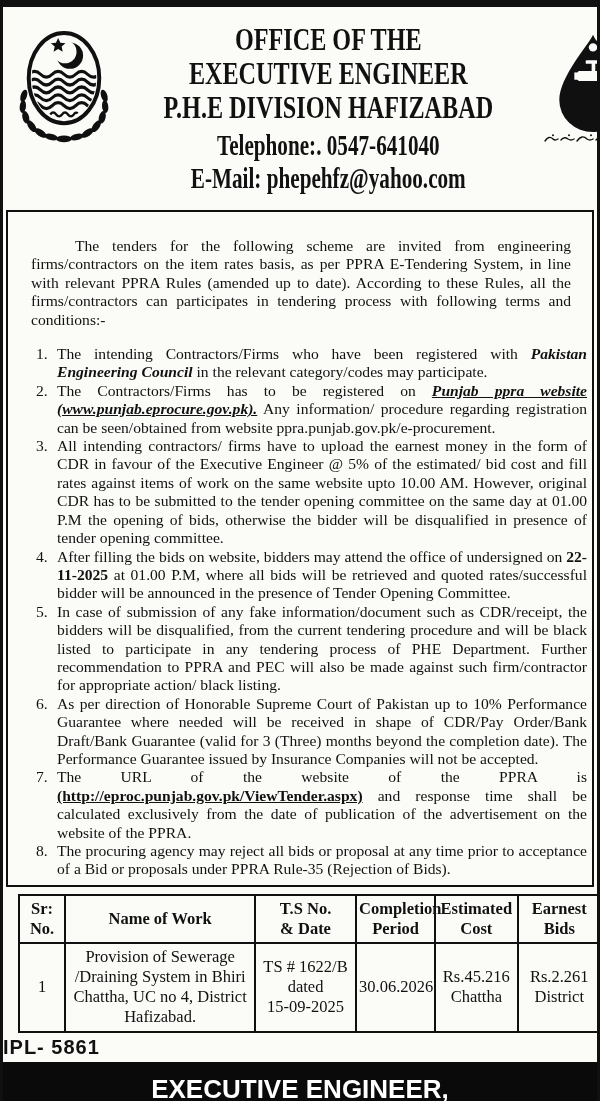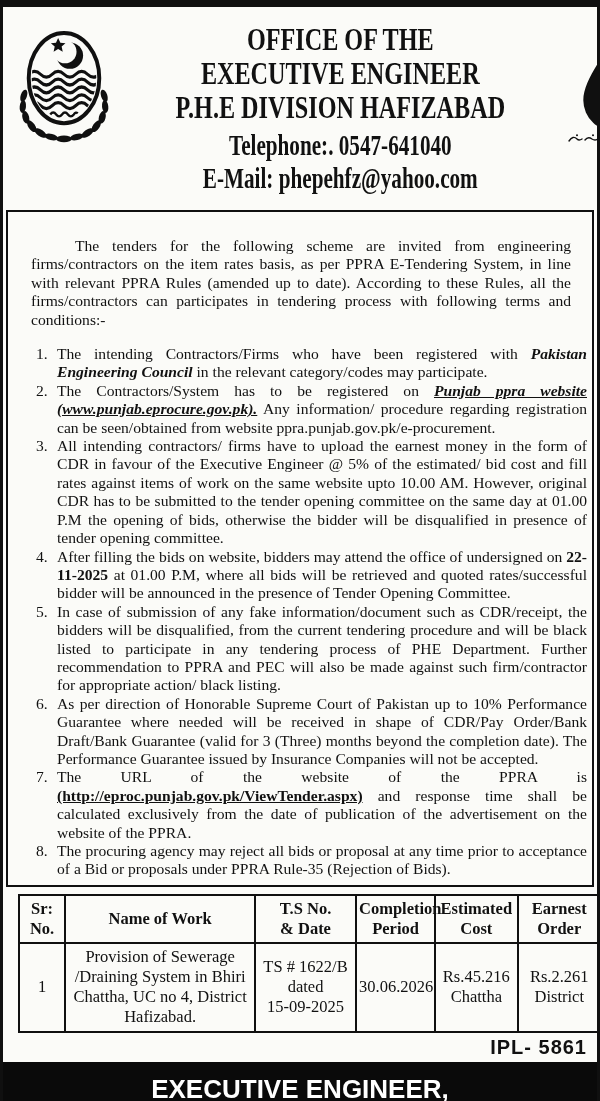--- a/index.html
+++ b/index.html
@@ -5,21 +5,21 @@
   html,body{margin:0;padding:0;background:#e8e8e6;}
   .page{
     width:600px;height:1101px;box-sizing:border-box;margin:0 auto;
     background:#fbfbf8;color:#111;
     border-top:7px solid #101010;border-left:3px solid #101010;border-right:3px solid #101010;
     display:flex;flex-direction:column;
     font-family:"Liberation Serif", serif;
     overflow:hidden;
   }
   
-  .masthead{flex:none;display:flex;height:198px;box-sizing:border-box;padding:14px 8px 0 12px;gap:12px;}
+  .masthead{flex:none;display:flex;height:198px;box-sizing:border-box;padding:14px 8px 0 12px;}
   .logo-left{flex:none;width:102px;padding-top:4px;}
   .office{flex:1;text-align:center;font-weight:700;padding-top:2px;}
   .office .l{font-size:31px;line-height:34px;transform:scaleX(0.78);white-space:nowrap;}
   .office .tel{font-size:29px;line-height:33px;margin-top:4px;transform:scaleX(0.73);white-space:nowrap;}
   .office .em{font-size:29px;line-height:33px;transform:scaleX(0.73);white-space:nowrap;}
   .logo-right{flex:none;width:106px;text-align:center;padding-top:10px;}
   .logo-right svg{display:block;margin:0 auto;}
   .urdu-line{margin-top:2px;}
   
   .banner{flex:none;height:66px;background:#0a0a0a;display:flex;align-items:center;justify-content:center;}
@@ -38,21 +38,21 @@
   .i{font-style:italic}
   .u{text-decoration:underline}
   
   .sched{flex:none;border-collapse:collapse;margin:0 15px;width:calc(100% - 10px);font-size:16.5px;table-layout:fixed;}
   .sched th,.sched td{border:2.5px solid #101010;text-align:center;vertical-align:middle;
     white-space:pre-line;line-height:1.22;padding:3px 2px;}
   .sched th{font-weight:700;}
   .c0{width:7.4%}.c1{width:33.6%}.c2{width:17.4%}.c3{width:13.4%}.c4{width:14%}.c5{width:14.2%}
   .cell-name{text-align:justify;padding:4px 7px;white-space:normal;}
   
-  .ipl{flex:none;text-align:right;font-family:"Liberation Sans",sans-serif;font-weight:700;
+  .ipl{flex:none;font-family:"Liberation Sans",sans-serif;font-weight:700;
     font-size:20px;letter-spacing:1px;padding:3px 10px 3px 0;}
   .footer{flex:1;background:#0a0a0a;color:#fff;font-family:"Liberation Sans",sans-serif;
     font-weight:700;font-size:26px;line-height:34px;text-align:center;padding-top:10px;}
 </style>
 </head>
 <body>
 
 <div class="page">
 
   <header class="masthead">
@@ -139,21 +139,21 @@
 
   <section class="body-box">
     <p class="intro">The tenders for the following scheme are invited from engineering firms/contractors on the item rates basis, as per PPRA E-Tendering System, in line with relevant PPRA Rules (amended up to date). According to these Rules, all the firms/contractors can participates in tendering process with following terms and conditions:-</p>
     <div class="terms">
       <div class="term">
         <span class="num">1.</span>
         <span class="txt"><span>The intending Contractors/Firms who have been registered with </span><span class="b i">Pakistan Engineering Council</span><span> in the relevant category/codes may participate.</span></span>
       </div>
       <div class="term">
         <span class="num">2.</span>
-        <span class="txt"><span>The Contractors/System has to be registered on </span><span class="b i u">Punjab ppra website (www.punjab.eprocure.gov.pk).</span><span> Any information/ procedure regarding registration can be seen/obtained from website ppra.punjab.gov.pk/e-procurement.</span></span>
+        <span class="txt"><span>The Contractors/Firms has to be registered on </span><span class="b i u">Punjab ppra website (www.punjab.eprocure.gov.pk).</span><span> Any information/ procedure regarding registration can be seen/obtained from website ppra.punjab.gov.pk/e-procurement.</span></span>
       </div>
       <div class="term">
         <span class="num">3.</span>
         <span class="txt"><span>All intending contractors/ firms have to upload the earnest money in the form of CDR in favour of the Executive Engineer @ 5% of the estimated/ bid cost and fill rates against items of work on the same website upto 10.00 AM. However, original CDR has to be submitted to the tender opening committee on the same day at 01.00 P.M the opening of bids, otherwise the bidder will be disqualified in presence of tender opening committee.</span></span>
       </div>
       <div class="term">
         <span class="num">4.</span>
         <span class="txt"><span>After filling the bids on website, bidders may attend the office of undersigned on </span><span class="b">22-11-2025</span><span> at 01.00 P.M, where all bids will be retrieved and quoted rates/successful bidder will be announced in the presence of Tender Opening Committee.</span></span>
       </div>
       <div class="term">
@@ -181,21 +181,21 @@
         <th class="c0">Sr:
 No.</th>
         <th class="c1">Name of Work</th>
         <th class="c2">T.S No.
 &amp; Date</th>
         <th class="c3">Completion
 Period</th>
         <th class="c4">Estimated
 Cost</th>
         <th class="c5">Earnest
-Order</th>
+Bids</th>
       </tr>
     </thead>
     <tbody>
       <tr>
         <td>1</td>
         <td class="cell-name">Provision of Sewerage /Draining System in Bhiri Chattha, UC no 4, District Hafizabad.</td>
         <td>TS # 1622/B
 dated
 15-09-2025</td>
         <td>30.06.2026</td>

